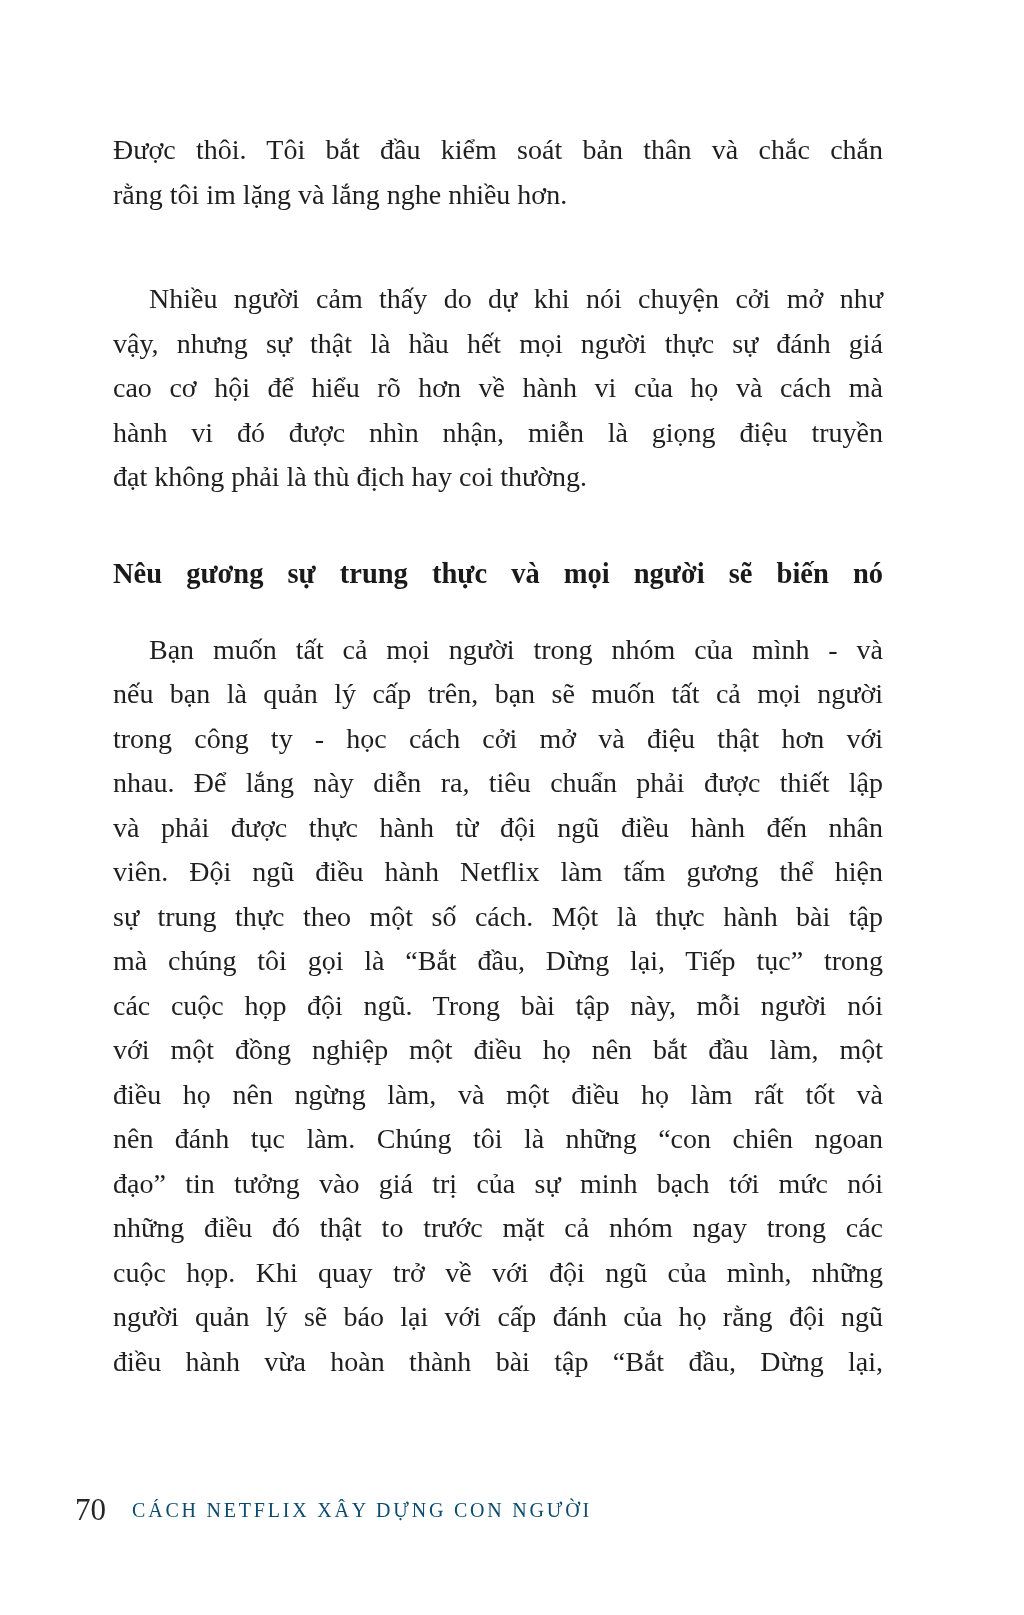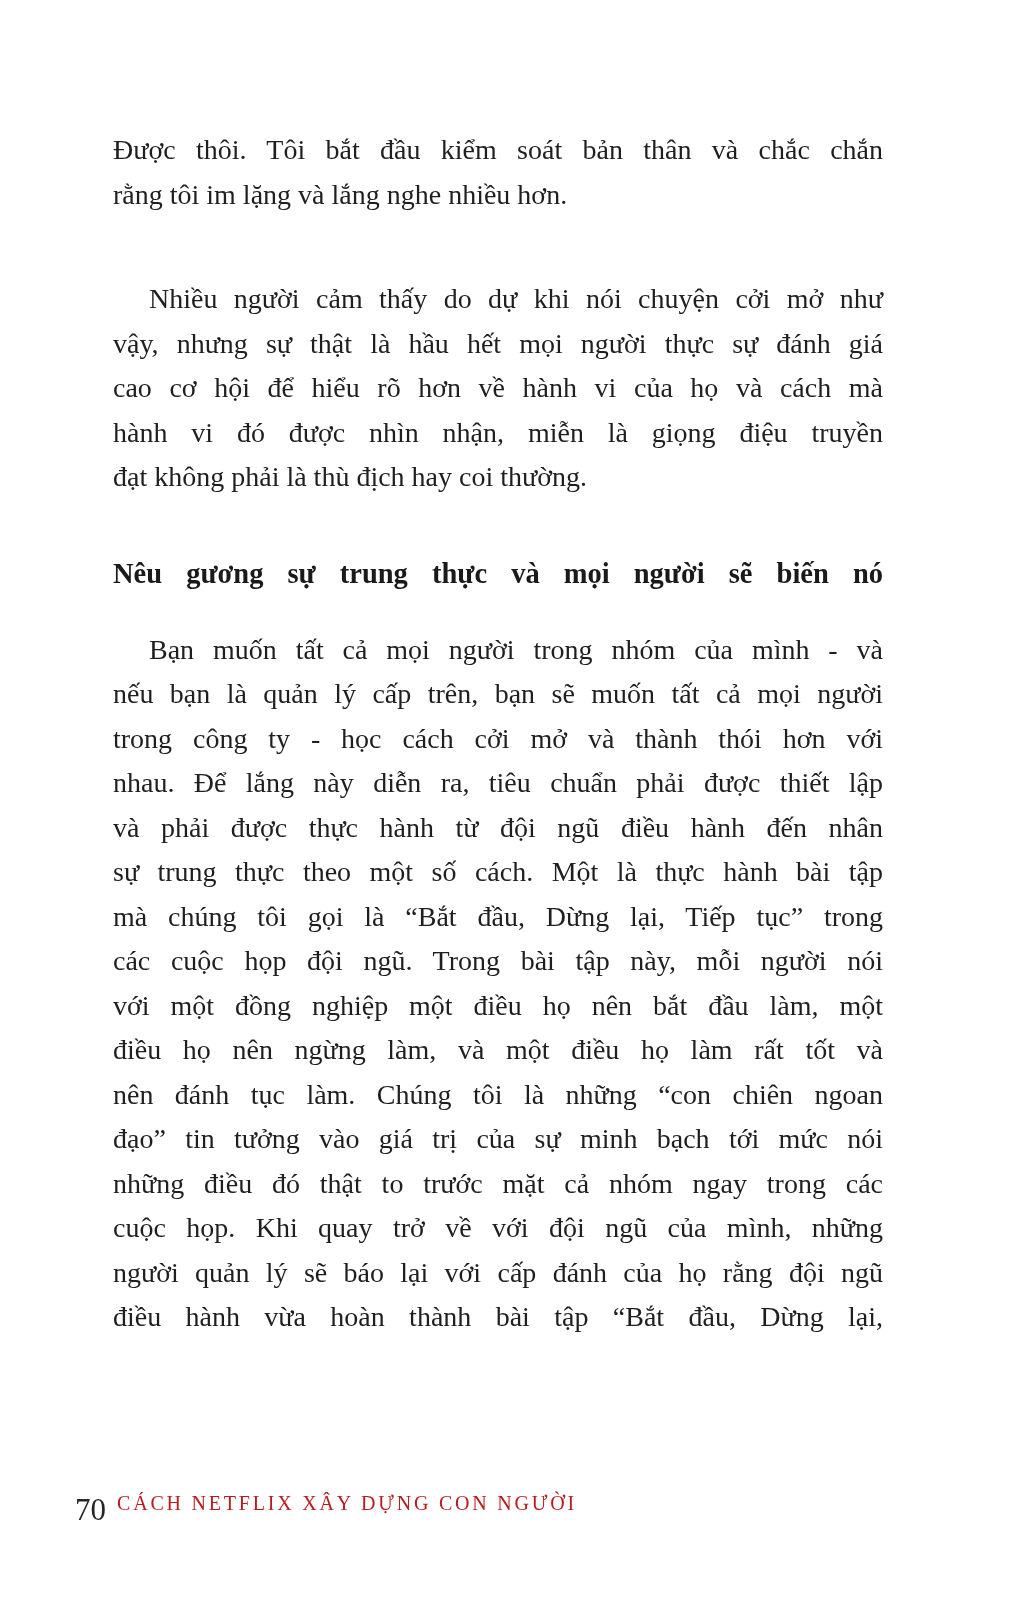--- a/index.html
+++ b/index.html
@@ -46,31 +46,31 @@
     font-size: 28.5px;
     line-height: 48px;
     font-weight: bold;
     color: #1a1a1a;
   }
   .footer {
     position: absolute;
     left: 75px;
     top: 1492px;
     display: flex;
-    align-items: flex-start;
-    gap: 11px;
+    align-items: center;
+    gap: 26px;
   }
   .pagenum {
     font-size: 31px;
     color: #262626;
   }
   .running-title {
     font-size: 20px;
     letter-spacing: 2.8px;
-    color: #b91c1c;
+    color: #0c4a6e;
   }
 </style>
 </head>
 <body>
 
 <div class="page">
   <div class="content">
     <div class="para para-1">
         <div class="tline j">Được thôi. Tôi bắt đầu kiểm soát bản thân và chắc chắn</div>
         <div class="tline">rằng tôi im lặng và lắng nghe nhiều hơn.</div>
@@ -81,23 +81,24 @@
         <div class="tline j">cao cơ hội để hiểu rõ hơn về hành vi của họ và cách mà</div>
         <div class="tline j">hành vi đó được nhìn nhận, miễn là giọng điệu truyền</div>
         <div class="tline">đạt không phải là thù địch hay coi thường.</div>
       </div>
     <h2 class="heading">
         <div class="tline j">Nêu gương sự trung thực và mọi người sẽ biến nó</div>
       </h2>
     <div class="para para-3 indent">
         <div class="tline j">Bạn muốn tất cả mọi người trong nhóm của mình - và</div>
         <div class="tline j">nếu bạn là quản lý cấp trên, bạn sẽ muốn tất cả mọi người</div>
-        <div class="tline j">trong công ty - học cách cởi mở và thành thói hơn với</div>
+        <div class="tline j">trong công ty - học cách cởi mở và điệu thật hơn với</div>
         <div class="tline j">nhau. Để lắng này diễn ra, tiêu chuẩn phải được thiết lập</div>
         <div class="tline j">và phải được thực hành từ đội ngũ điều hành đến nhân</div>
+        <div class="tline j">viên. Đội ngũ điều hành Netflix làm tấm gương thể hiện</div>
         <div class="tline j">sự trung thực theo một số cách. Một là thực hành bài tập</div>
         <div class="tline j">mà chúng tôi gọi là “Bắt đầu, Dừng lại, Tiếp tục” trong</div>
         <div class="tline j">các cuộc họp đội ngũ. Trong bài tập này, mỗi người nói</div>
         <div class="tline j">với một đồng nghiệp một điều họ nên bắt đầu làm, một</div>
         <div class="tline j">điều họ nên ngừng làm, và một điều họ làm rất tốt và</div>
         <div class="tline j">nên đánh tục làm. Chúng tôi là những “con chiên ngoan</div>
         <div class="tline j">đạo” tin tưởng vào giá trị của sự minh bạch tới mức nói</div>
         <div class="tline j">những điều đó thật to trước mặt cả nhóm ngay trong các</div>
         <div class="tline j">cuộc họp. Khi quay trở về với đội ngũ của mình, những</div>
         <div class="tline j">người quản lý sẽ báo lại với cấp đánh của họ rằng đội ngũ</div>

